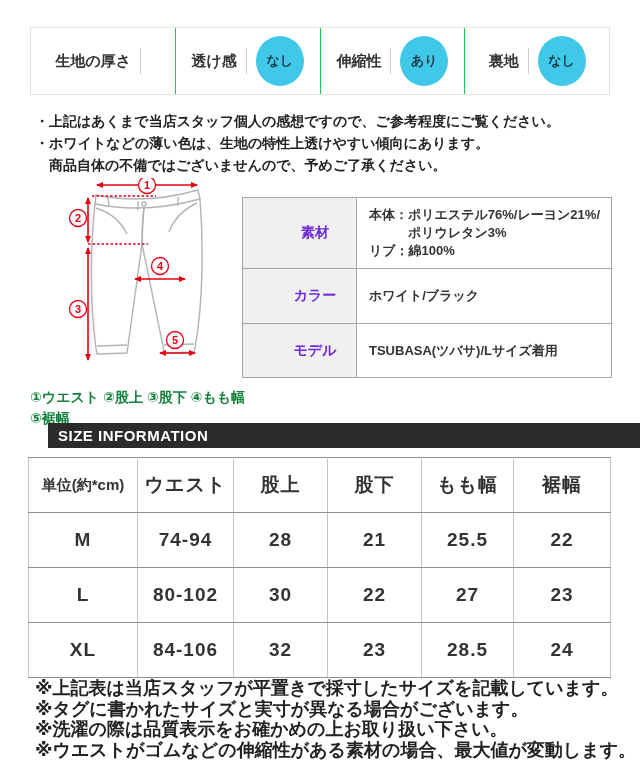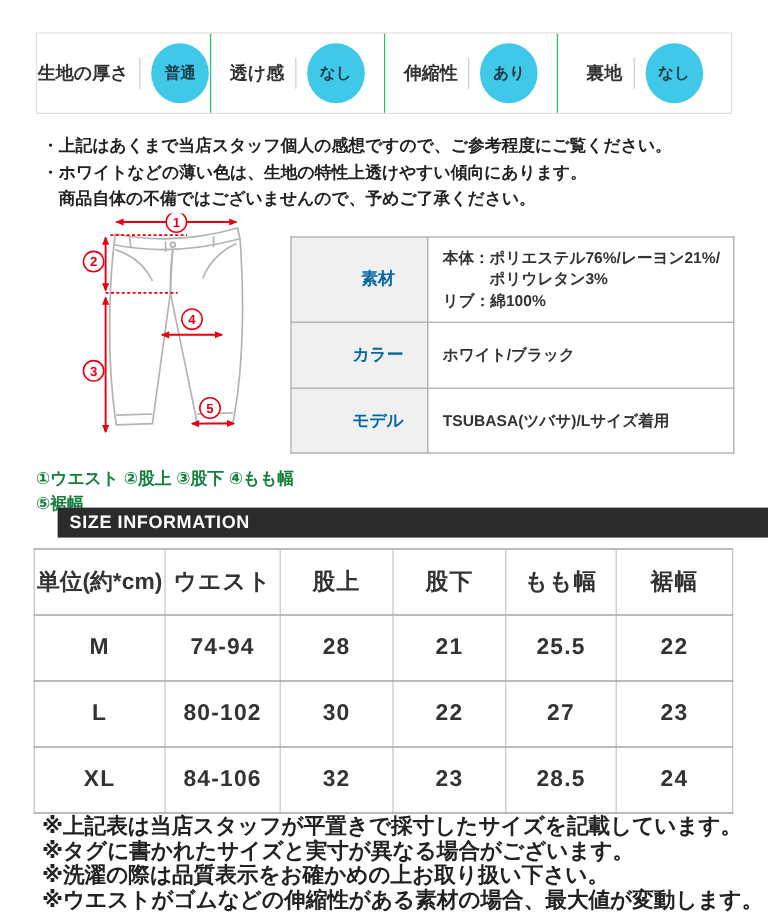--- a/index.html
+++ b/index.html
@@ -30,21 +30,21 @@
   .note-line.indent{padding-left:14px;}
   
   .measure{position:absolute;left:30px;top:178px;width:582px;height:242px;display:flex;}
   .diagram-col{width:212px;flex-shrink:0;}
   .legend{margin-top:1px;color:#15803d;font-weight:bold;font-size:14px;line-height:21px;white-space:nowrap;}
   .spec-col{flex:1;padding-top:19px;}
   .ptable{width:100%;border-collapse:collapse;table-layout:fixed;}
   .ptable td{border:1px solid #a6a6a6;vertical-align:middle;}
   .ptable td.plabel{
     width:80px;background:#f0f0f0;text-align:center;
-    font-size:14px;font-weight:bold;color:#0369a1;padding-left:32px;
+    font-size:14px;font-weight:bold;color:#6d28d9;padding-left:32px;
   }
   .ptable td.pvalue{padding:8px 4px 8px 12px;}
   .pvalue div{font-size:13px;font-weight:bold;color:#333;line-height:18px;white-space:pre;}
   .row-sozai{height:66px;}
   .row-color{height:55px;}
   .row-model{height:54px;}
   
   .size-banner{
     position:absolute;left:0;top:423px;width:640px;height:25px;background:#2b2b2b;
     color:#fff;font-size:15px;font-weight:bold;line-height:25px;
@@ -53,41 +53,40 @@
   
   .size-table{
     position:absolute;left:28px;top:457px;width:582px;border-collapse:collapse;table-layout:fixed;
   }
   .size-table th,.size-table td{
     border-top:1px solid #8f8f8f;border-bottom:1px solid #8f8f8f;
     border-left:1px solid #c4c4c4;border-right:1px solid #c4c4c4;
     text-align:center;vertical-align:middle;height:52px;
     font-weight:bold;color:#333;font-size:19px;letter-spacing:1px;
   }
-  .size-table th:first-child{font-size:19px;letter-spacing:0;}
+  .size-table th:first-child{font-size:15px;letter-spacing:0;}
   .size-table col.c0{width:109px;}
   .size-table col.c1{width:96px;}
   .size-table col.c2{width:94px;}
   .size-table col.c3{width:94px;}
   .size-table col.c4{width:92px;}
   .size-table col.c5{width:97px;}
   
   .footnotes{position:absolute;left:35px;top:678px;width:580px;}
   .foot-line{font-size:18px;font-weight:bold;color:#222;line-height:20.5px;white-space:nowrap;}
 </style>
 </head>
 <body>
 
 <div class="page">
 
   <div class="spec-bar">
     <div class="spec-cell">
       <span class="spec-label">生地の厚さ</span>
       <span class="spec-sep"></span>
-      <span class="spec-badge" style="background: rgb(63, 200, 232);">普通</span>
     </div>
 
     <div class="spec-cell">
       <span class="spec-label">透け感</span>
       <span class="spec-sep"></span>
       <span class="spec-badge" style="background: rgb(63, 200, 232);">なし</span>
     </div>
 
     <div class="spec-cell">
       <span class="spec-label">伸縮性</span>

